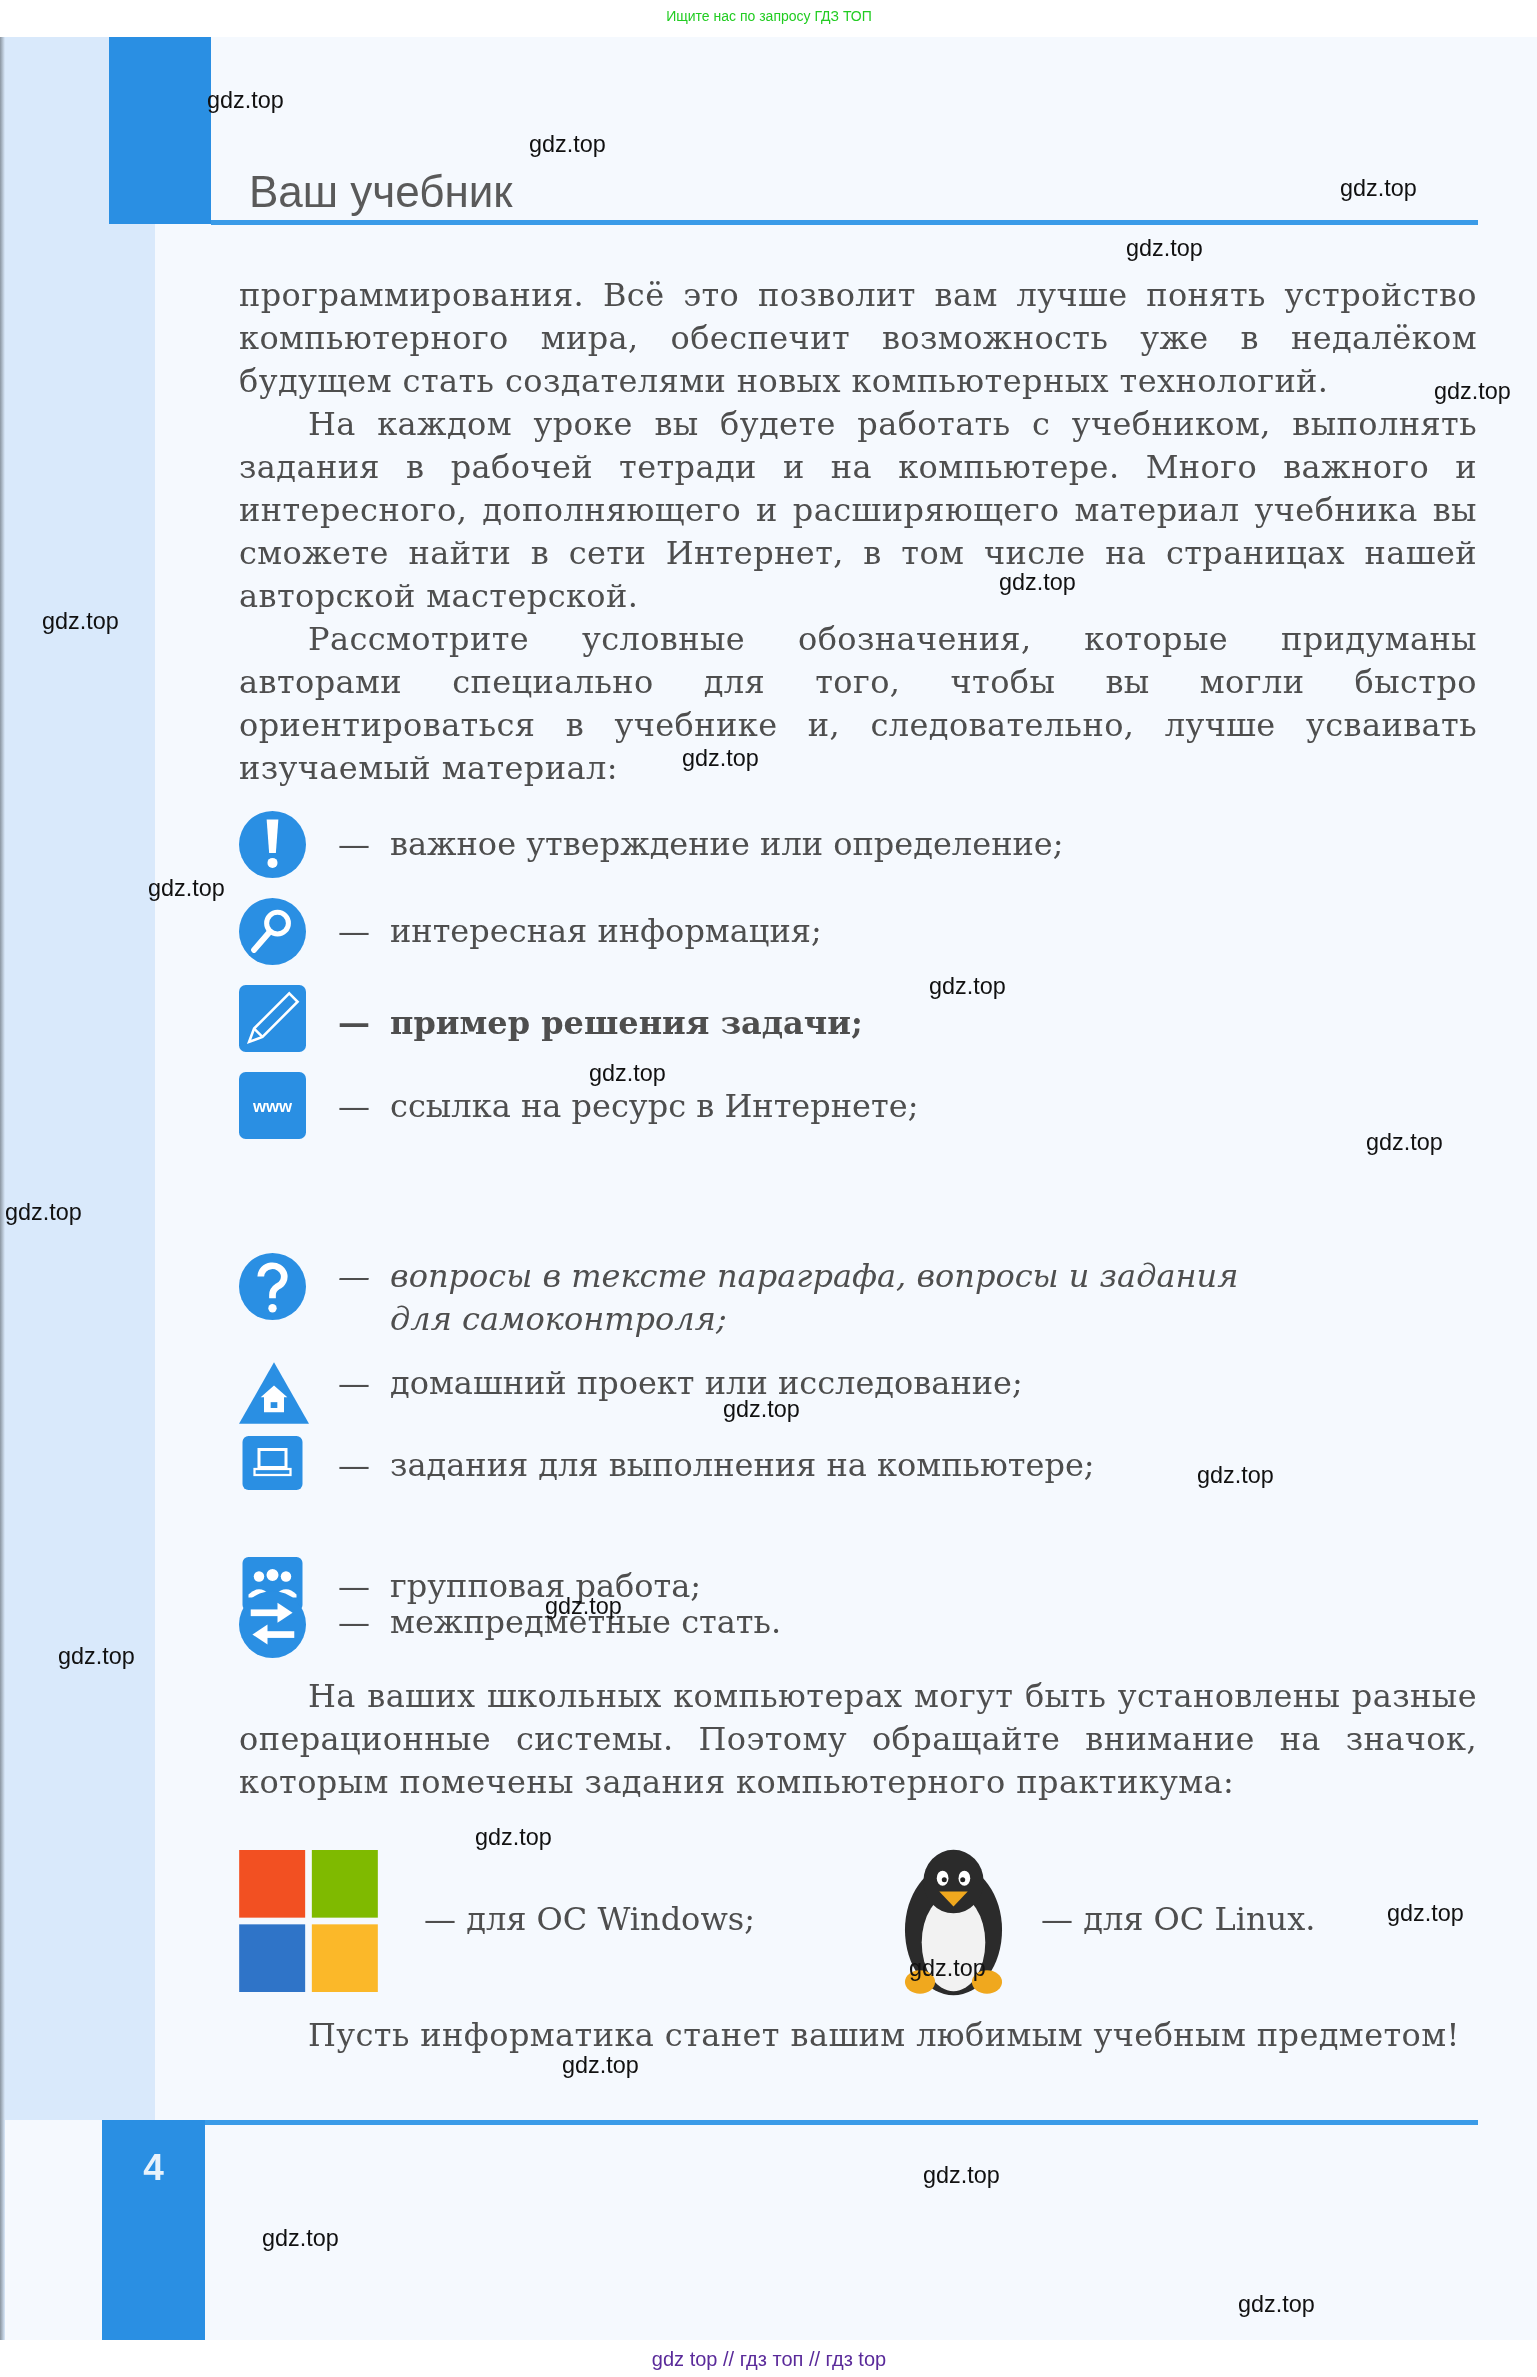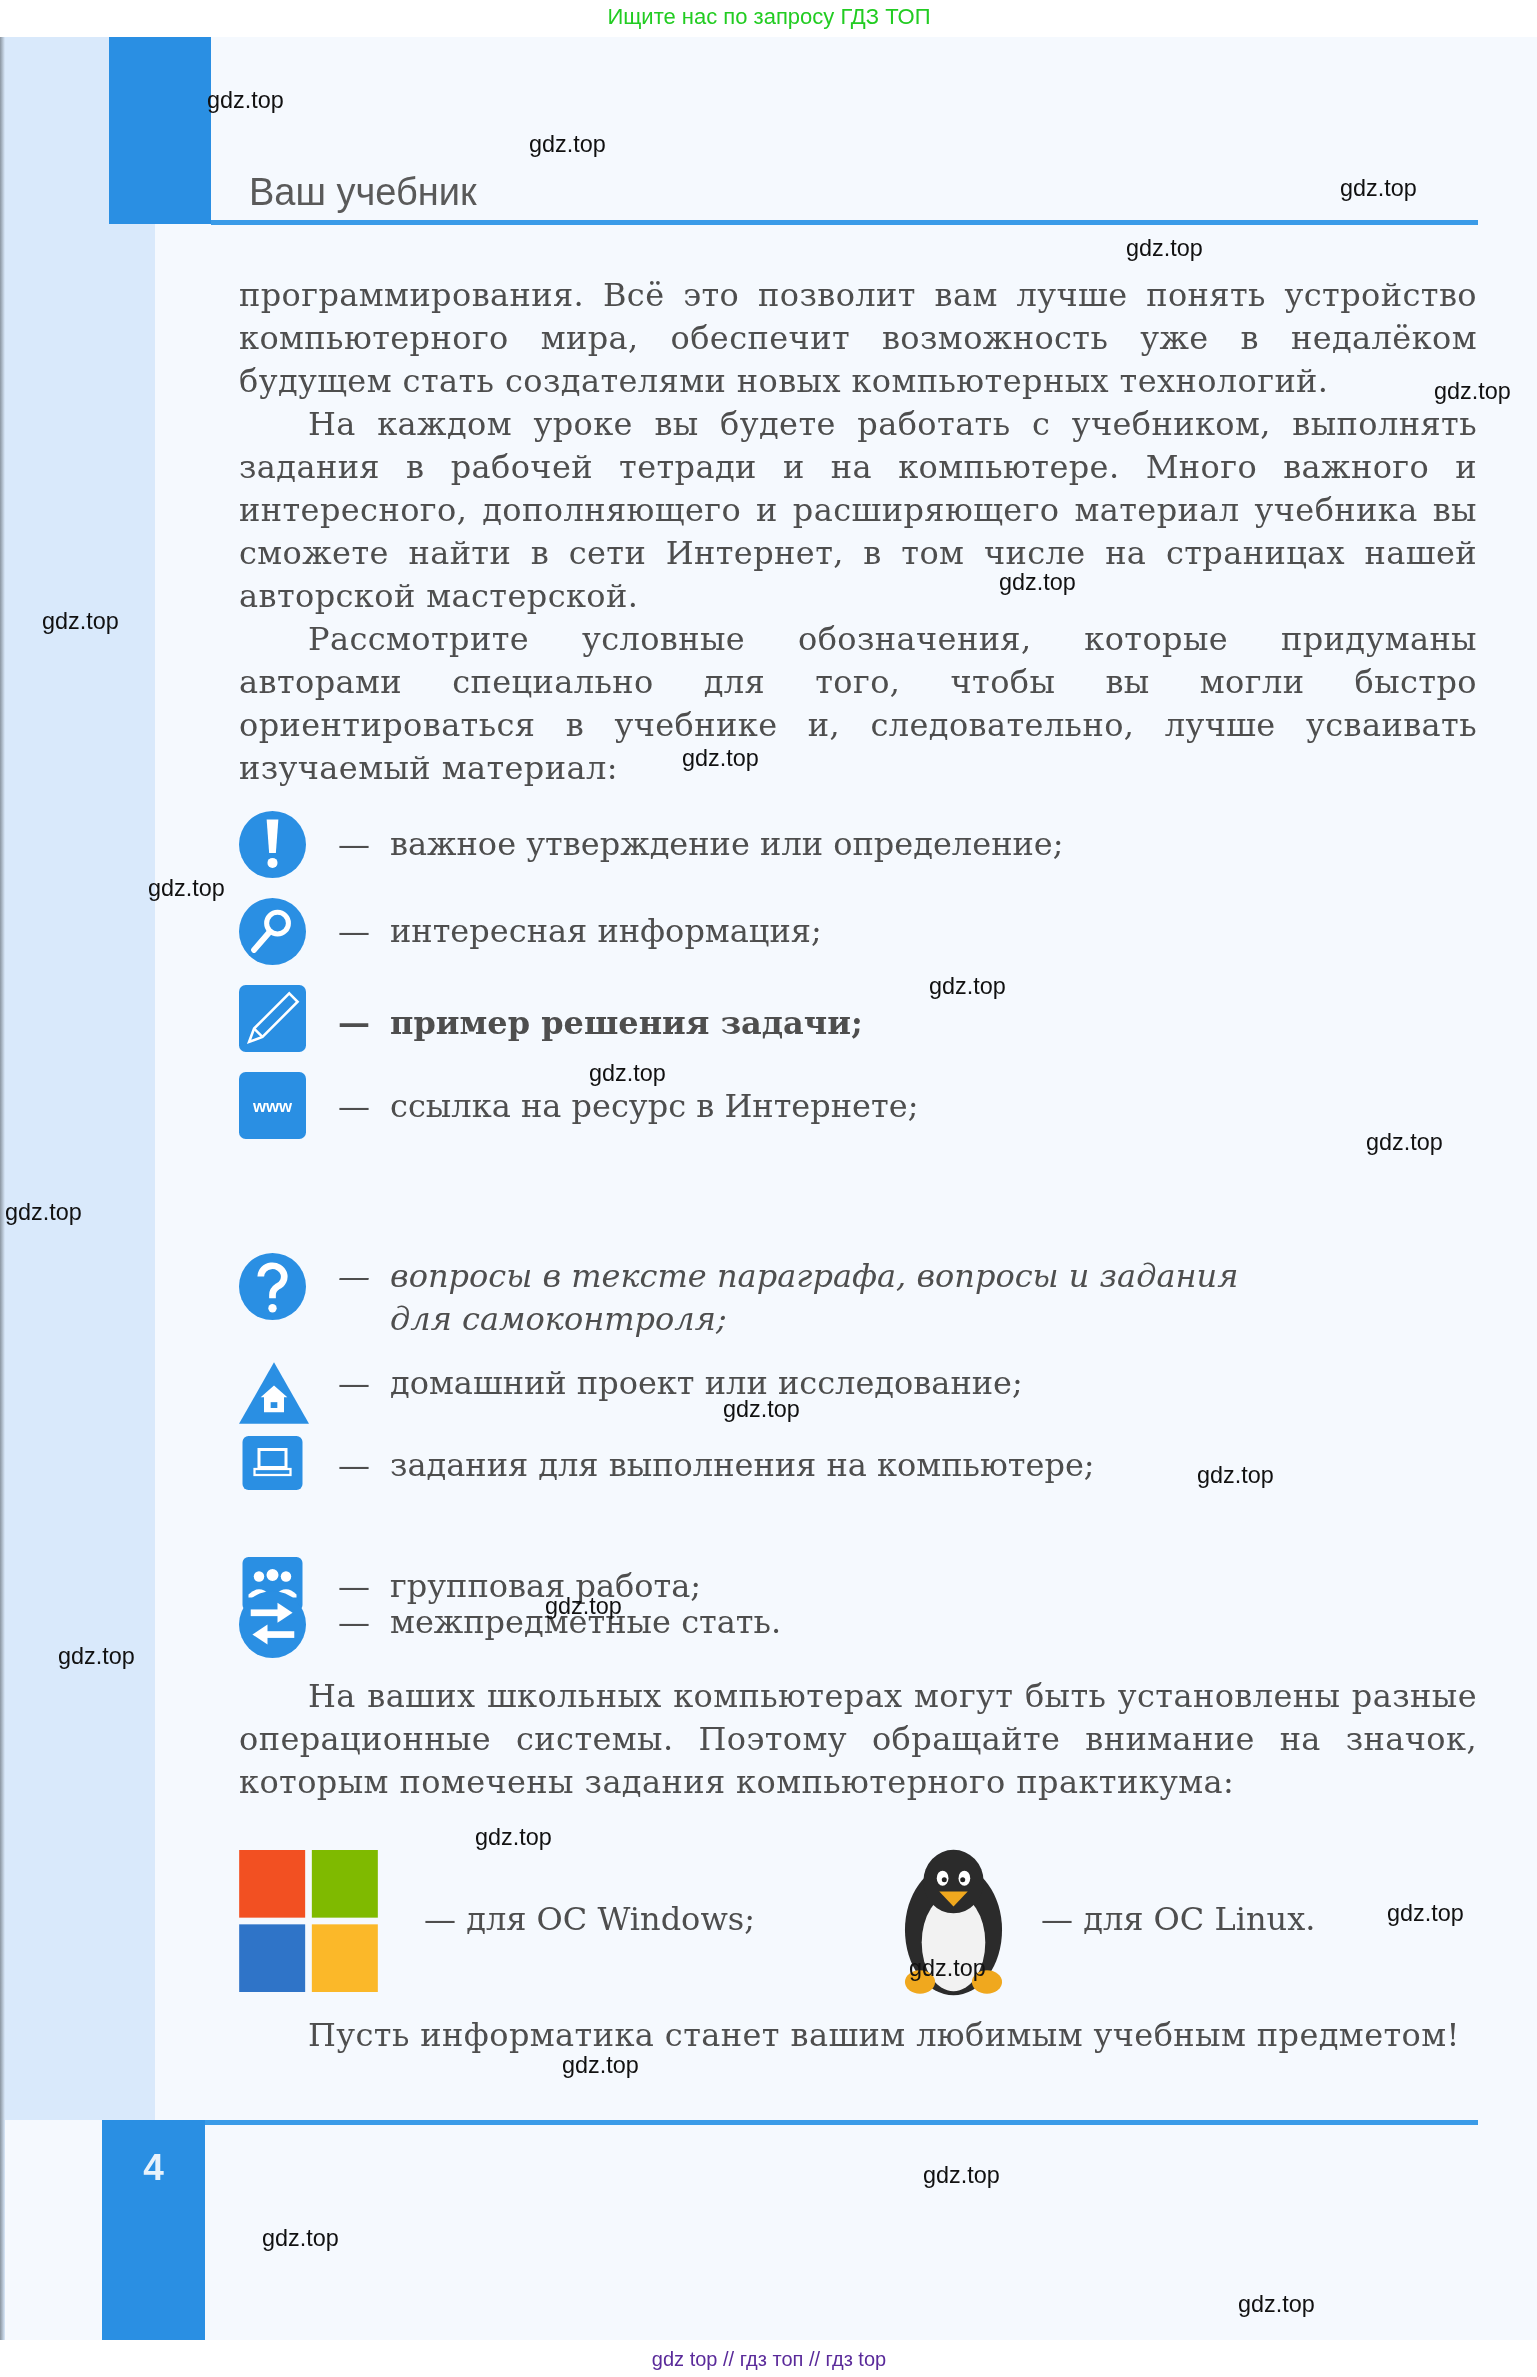--- a/index.html
+++ b/index.html
@@ -4,21 +4,21 @@
 <style>
   html, body { margin:0; padding:0; }
   body {
     width:1538px; height:2377px; position:relative; overflow:hidden;
     background:#ffffff;
     font-family:"DejaVu Serif", serif;
   }
   .top-banner {
     position:absolute; left:0; top:0; width:1538px; height:37px;
     text-align:center; font-family:"Liberation Sans", sans-serif;
-    font-size:22px; line-height:33px; color:#22cc22;
+    font-size:14px; line-height:33px; color:#22cc22;
   }
   .page {
     position:absolute; left:0; top:37px; width:1538px; height:2303px;
     background:#f5f9fe; overflow:hidden;
   }
   .left-strip {
     position:absolute; left:0; top:0; width:155px; height:2083px;
     background:#d9e9fb;
   }
   .left-edge {
@@ -28,21 +28,21 @@
   .head-bar {
     position:absolute; left:109px; top:0; width:102px; height:187px;
     background:#2a8fe3;
   }
   .head-line {
     position:absolute; left:211px; top:183px; width:1267px; height:5px;
     background:#3a9be8;
   }
   .head-title {
     position:absolute; left:249px; top:130px;
-    font-family:"Liberation Sans", sans-serif; font-size:38px;
+    font-family:"Liberation Sans", sans-serif; font-size:44px;
     color:#5a5a5a; line-height:50px;text-align:center;
   }
   .foot-bar {
     position:absolute; left:102px; top:2083px; width:103px; height:220px;
     background:#2a8fe3;
   }
   .foot-line {
     position:absolute; left:205px; top:2083px; width:1273px; height:5px;
     background:#3a9be8;
   }

